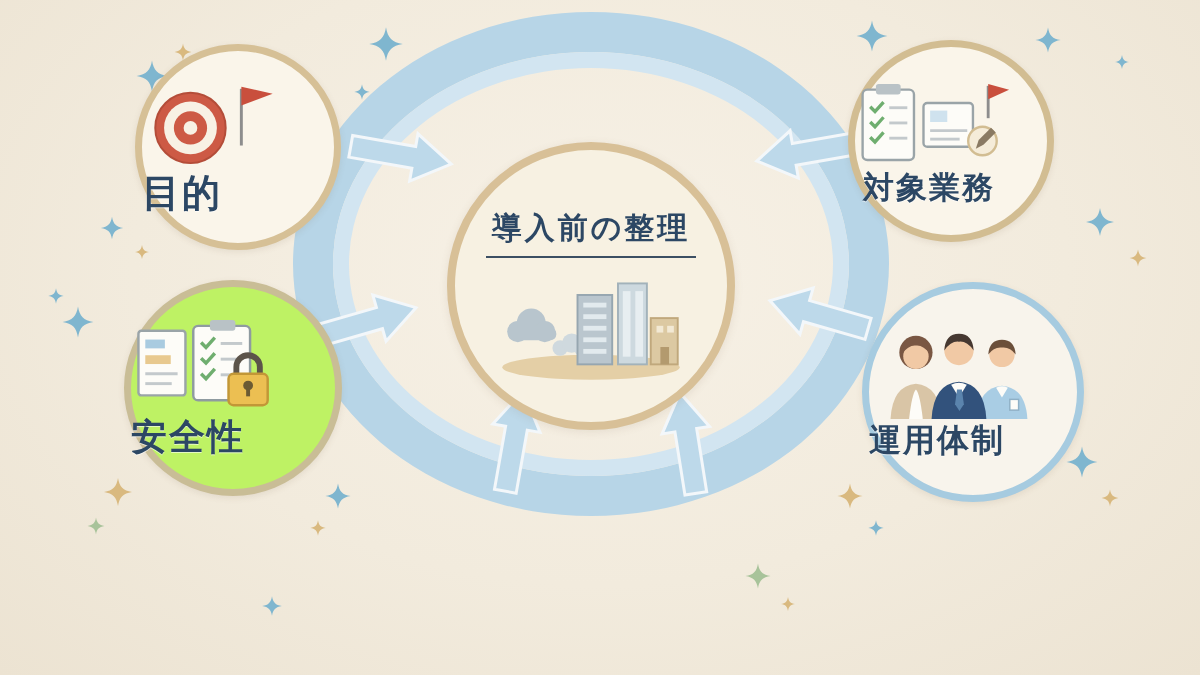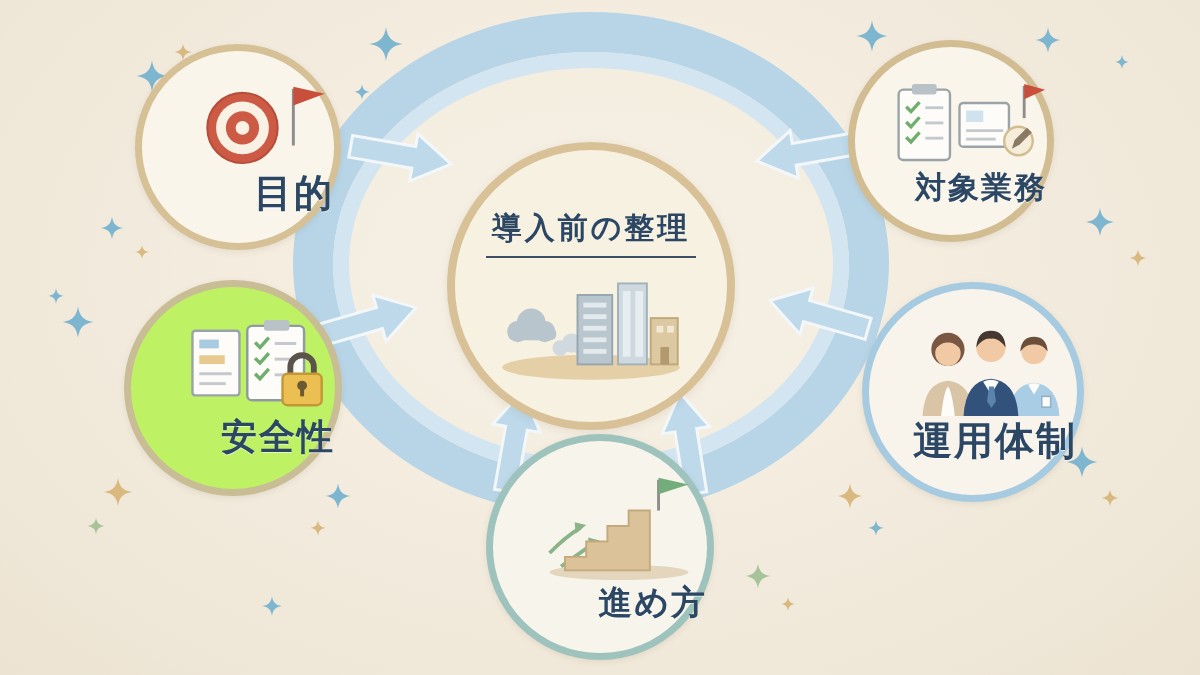--- a/index.html
+++ b/index.html
@@ -17,36 +17,36 @@
   }
   .big-ring::before{
     content:"";position:absolute;inset:0;border-radius:50%;
     border:16px solid #d2e5f1;
   }
   .decor{position:absolute;left:0;top:0;z-index:2;}
   .arr{fill:#bdd9ea;stroke:#f3f7fa;stroke-width:3;}
   
   .node{
     position:absolute;border-radius:50%;box-sizing:border-box;z-index:3;
-    display:flex;flex-direction:column;align-items:flex-end;justify-content:center;
+    display:flex;flex-direction:column;align-items:flex-start;justify-content:center;
     gap:4px;box-shadow:0 2px 6px rgba(120,100,70,.12);
   }
   .node-label{
     font-weight:bold;color:#2c4764;letter-spacing:2px;line-height:1.1;
     text-shadow:0 1px 0 rgba(255,255,255,.6);
   }
   .n-purpose  {left:135px;top:44px; width:206px;height:206px;border:7px solid #d6c096;background:#faf5ea;}
   .n-target   {left:848px;top:40px; width:206px;height:202px;border:7px solid #d2bd92;background:#faf5ea;}
   .n-safety   {left:124px;top:280px;width:218px;height:216px;border:7px solid #c9bd96;background:#bef264;}
   .n-operation{left:862px;top:282px;width:222px;height:220px;border:7px solid #a6cbe0;background:#f8f4ec;}
   .n-approach {left:486px;top:434px;width:228px;height:226px;border:7px solid #9dc3bc;background:#f7f4ec;}
   .n-purpose  .node-label{font-size:38px;}
   .n-target   .node-label{font-size:31px;margin-left:8px;}
   .n-safety   .node-label{font-size:36px;}
-  .n-operation.node .node-label{font-size:39px;margin-left:27px;}
+  .n-operation.node .node-label{font-size:32px;}
   .n-approach .node-label{font-size:34px;}
   
   .center-circle{
     position:absolute;left:447px;top:142px;width:288px;height:288px;
     box-sizing:border-box;border-radius:50%;border:8px solid #d8c097;
     background:#f7f1e2;z-index:3;display:flex;flex-direction:column;
     align-items:center;padding-top:58px;
     box-shadow:0 2px 8px rgba(120,100,70,.12);
   }
   .center-title{
@@ -236,33 +236,14 @@
         <circle cx="92" cy="26" r="15" fill="#f1c9a5"></circle>
         <path d="M77 26 Q78 9 92 9 Q106 9 107 26 Q100 16 92 17 Q84 16 77 26 Z" fill="#463831"></path>
         <path d="M64 96 Q66 60 92 58 Q118 60 120 96 Z" fill="#32527c"></path>
         <path d="M84 61 L92 74 L100 61 Q92 57 84 61 Z" fill="#fdfcf8"></path>
         <path d="M90 66 h5 l2 15 -4.5 7 -4.5 -7 z" fill="#5b84ad"></path>
       </g>
     </svg>
     <div class="node-label">運用体制</div>
   </div>
 
-  <div class="node n-approach">
-    <svg width="176" height="108" viewBox="0 0 180 112">
-      <ellipse cx="90" cy="104" rx="72" ry="8" fill="#e3d6bd"></ellipse>
-      <g>
-        <path d="M18 84 Q36 66 50 58" stroke="#8bb388" stroke-width="4" fill="none"></path>
-        <path d="M45 64 L56 55 L44 52 Z" fill="#8bb388"></path>
-        <path d="M30 98 Q52 82 64 74" stroke="#8bb388" stroke-width="4" fill="none"></path>
-        <path d="M59 80 L70 71 L58 68 Z" fill="#8bb388"></path>
-      </g>
-      <g>
-        <path d="M34 102 L34 88 L56 88 L56 72 L78 72 L78 56 L100 56 L100 40 L122 40 L122 102 Z" fill="#dcc298" stroke="#c4a97c" stroke-width="2"></path>
-      </g>
-      <g>
-        <line x1="131" y1="8" x2="131" y2="40" stroke="#8d8d8d" stroke-width="3"></line>
-        <path d="M131 6 L162 13 L131 23 Z" fill="#74ad7c"></path>
-      </g>
-    </svg>
-    <div class="node-label">進め方</div>
-  </div>
 
 </div>
 
 </body></html>

